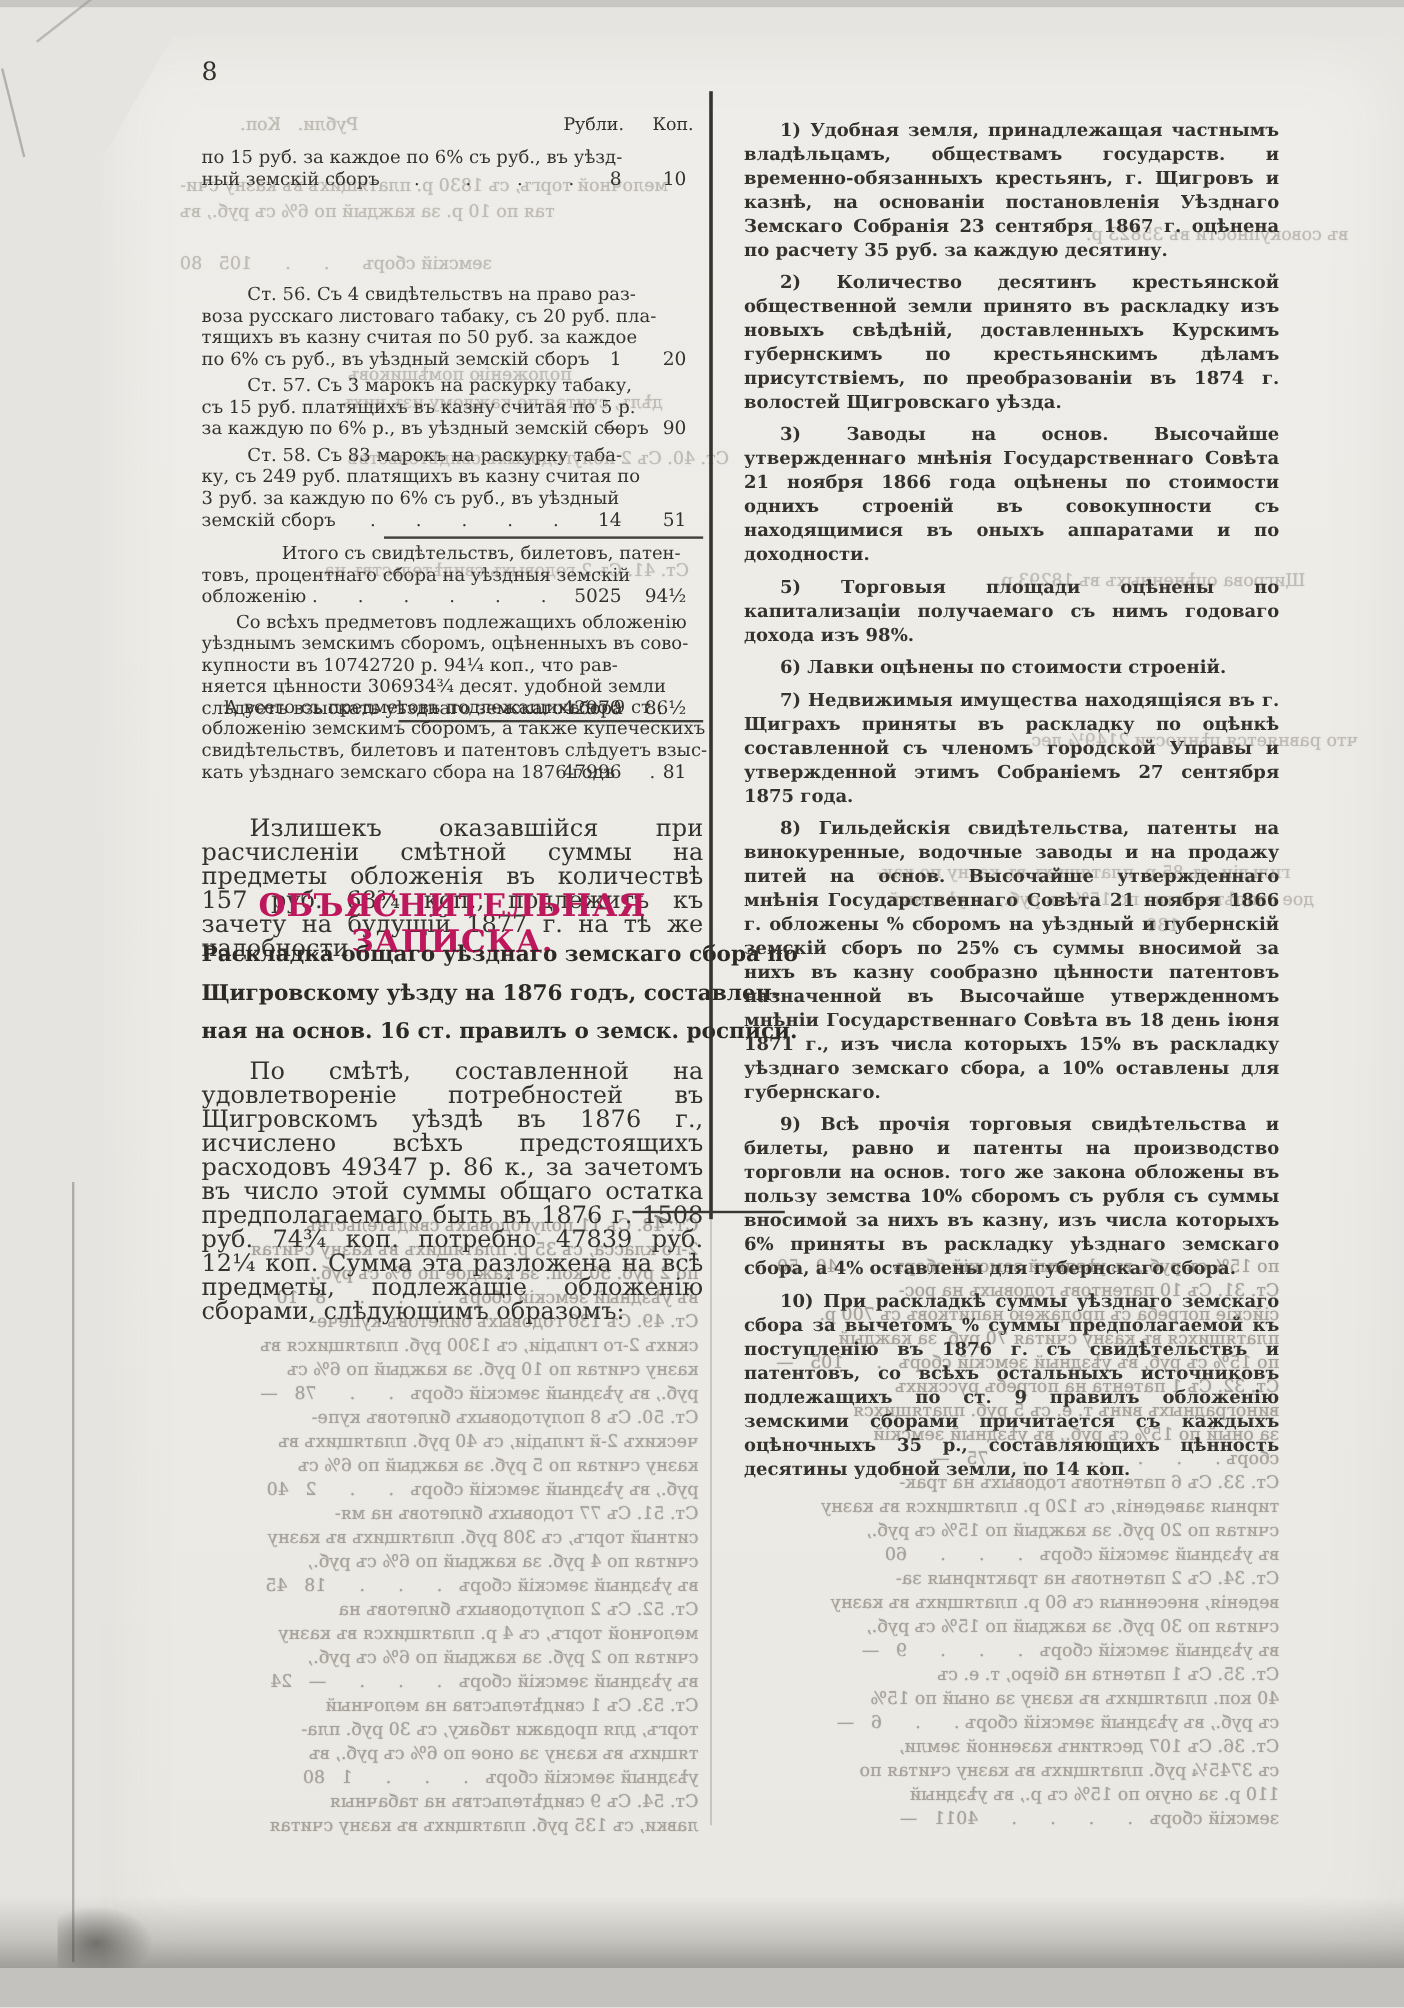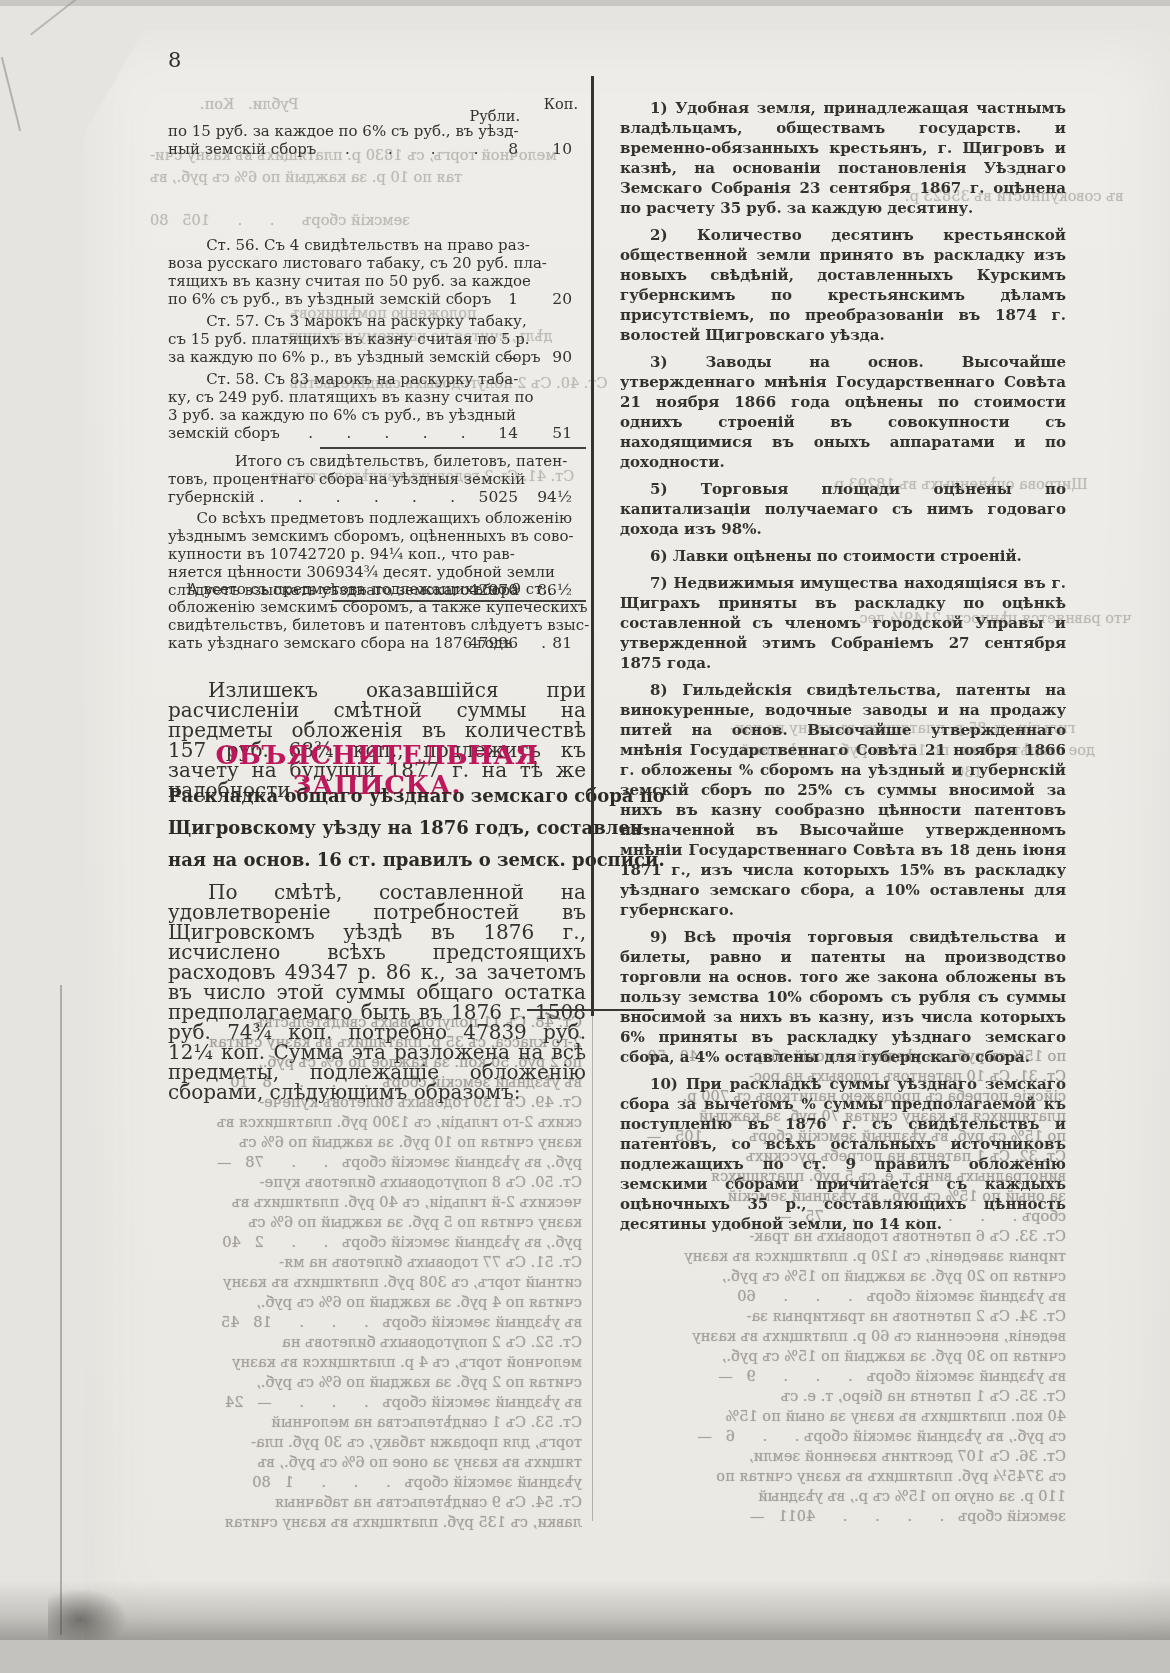--- a/index.html
+++ b/index.html
@@ -17,21 +17,21 @@
   .edge-line-left{position:absolute;left:60px;top:985px;width:2px;height:650px;background:rgba(74,72,66,.35);}
   .bottom-shadow{position:absolute;left:0;top:1580px;width:1170px;height:62px;
         background:linear-gradient(180deg,rgba(95,92,85,0) 0%,rgba(95,92,85,.25) 60%,rgba(66,64,59,.45) 100%);}
   .bottom-strip{position:absolute;left:0;top:1640px;width:1170px;height:33px;background:#c3c2be;}
   .corner-blob{position:absolute;left:48px;top:1588px;width:80px;height:52px;
         background:radial-gradient(ellipse at 40% 60%,rgba(50,48,44,.55),rgba(50,48,44,0) 70%);}
 
   .ink{color:#34312b;}
   .page-number{position:absolute;left:168px;top:48px;font-size:21px;}
   .money-header{position:absolute;left:168px;top:96px;width:418px;height:20px;font-size:14.5px;}
-  .money-header .rub-h{position:absolute;right:66px;margin-top:12px;}
+  .money-header .rub-h{position:absolute;right:66px;}
   .money-header .kop-h{position:absolute;right:8px;}
 
   .entry{position:absolute;left:168px;width:418px;font-size:15px;}
   .line{white-space:pre;height:18px;line-height:18px;}
   .entry .amt{position:absolute;bottom:0;font-size:15.5px;text-align:right;}
   .entry .rub{right:68px;width:80px;}
   .entry .kop{right:14px;width:46px;}
   .sum-rule{position:absolute;height:1.6px;background:#43403a;}
 
   .para-wide{position:absolute;left:168px;width:418px;font-size:20px;line-height:20px;
@@ -187,21 +187,21 @@
     <span class="amt rub">14</span>
     <span class="amt kop">51</span>
   </div>
 
   <div class="sum-rule" style="left:320px;top:447px;width:266px"></div>
 
   <div class="entry" style="top:452px">
     <div>
         <div class="line">              Итого съ свидѣтельствъ, билетовъ, патен-</div>
         <div class="line">товъ, процентнаго сбора на уѣздныя земскій</div>
-        <div class="line">губернскій .       .       .       .       .       .</div>
+        <div class="line">обложенію .       .       .       .       .       .</div>
       </div>
     <span class="amt rub">5025</span>
     <span class="amt kop">94½</span>
   </div>
   <div class="entry" style="top:509px">
     <div>
         <div class="line">      Со всѣхъ предметовъ подлежащихъ обложенію</div>
         <div class="line">уѣзднымъ земскимъ сборомъ, оцѣненныхъ въ сово-</div>
         <div class="line">купности въ 10742720 р. 94¼ коп., что рав-</div>
         <div class="line">няется цѣнности 306934¾ десят. удобной земли</div>

